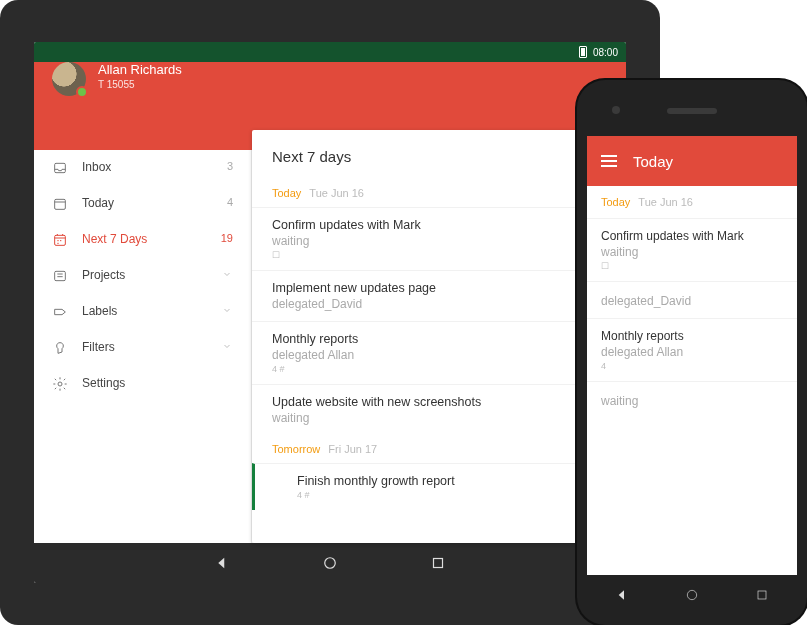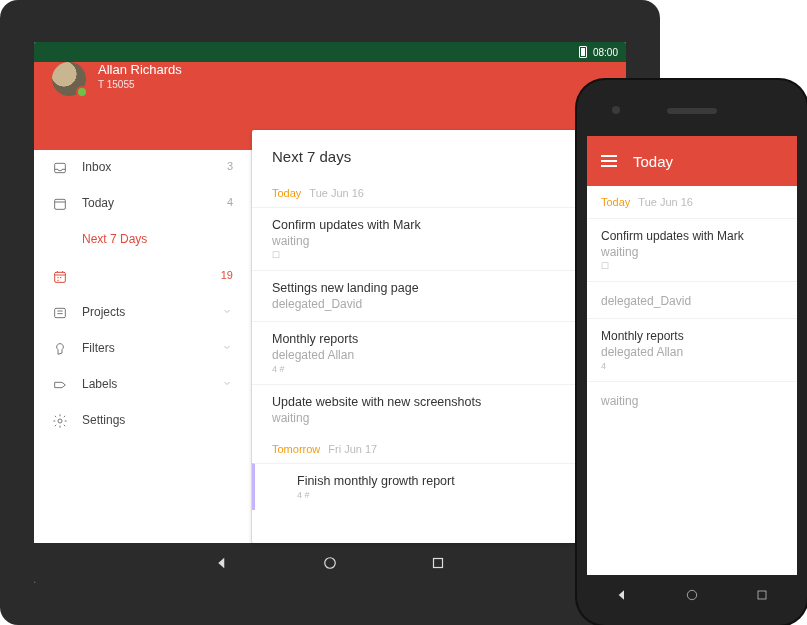--- a/index.html
+++ b/index.html
@@ -18,35 +18,35 @@
   .user-name { font-size: 13px; font-weight: 500; }
   .user-sub  { font-size: 10px; opacity: .85; margin-top: 2px; }
 
   .body-row { flex: 1; display: flex; min-height: 0; }
   .sidebar { width: 218px; flex: 0 0 218px; border-right: 1px solid #eee; background: #fff; overflow-y: hidden; }
   .side-item { display: flex; align-items: flex-start; gap: 14px; padding: 10px 18px; font-size: 12px; color: #444; cursor: pointer; }
   .side-item .ico { width: 16px; height: 16px; display: flex; align-items: center; justify-content: center; color: #777; }
   .side-item .lbl { flex: 1; }
   .side-item .cnt { font-size: 11px; color: #aaa; }
   .side-item.active { color: #e14a3b; }
-  .side-item.active .ico, .side-item.active .cnt { color: #e14a3b; margin-top: 37px; }
+  .side-item.active .ico, .side-item.active .cnt { color: #e14a3b; }
   .side-item .chev { color: #aaa; }
   .side-item svg { stroke: currentColor; fill: none; stroke-width: 1.5; }
 
   .main-panel { flex: 1; position: relative; background: #fff; }
   .panel-card { position: absolute; left: 0; right: 0; top: -20px; bottom: 0; background: #fff; box-shadow: 0 1px 4px rgba(0,0,0,.2); border-radius: 2px; overflow: hidden; display: flex; flex-direction: column; }
   .panel-title { font-size: 15px; font-weight: 500; padding: 18px 20px 14px; color: #333; }
   .section-hdr { display: flex; gap: 8px; padding: 8px 20px; font-size: 11px; }
   .sh-name { color: #f39c12; font-weight: 500; }
   .sh-date { color: #bbb; }
   .task { padding: 10px 20px; border-top: 1px solid #f1f1f1; }
   .task-title { font-size: 12.5px; color: #333; }
   .task-sub { font-size: 12px; color: #aaa; margin-top: 2px; }
   .task-micro { font-size: 9px; color: #bbb; margin-top: 2px; }
-  .task.bar-left { border-left: 3px solid #c4b5fd; padding-left: 42px; }
+  .task.bar-left { border-left: 3px solid #15803d; padding-left: 42px; }
 
   .android-nav { height: 40px; background: #2b2b2b; display: flex; align-items: center; justify-content: center; gap: 90px; }
   .android-nav .nbtn { width: 18px; height: 18px; color: #ddd; display:flex; align-items:center; justify-content:center; }
   .android-nav svg { stroke: currentColor; fill: none; stroke-width: 1.6; }
 
   
   .phone-bezel { position: absolute; right: -0px; top: 80px; width: 230px; height: 545px; background: #222; border-radius: 28px; padding: 56px 10px 10px; box-shadow: 0 0 0 2px #111; overflow:hidden;}
   .phone-speaker { position:absolute; top:28px; left:50%; transform:translateX(-50%); width:50px; height:6px; background:#3a3a3a; border-radius:3px; }
   .phone-cam { position:absolute; top:26px; left:50%; transform:translateX(-80px); width:8px; height:8px; background:#3a3a3a; border-radius:50%; }
   .phone-screen { width: 100%; height: 100%; background: #fff; overflow: hidden; display: flex; flex-direction: column; }
@@ -130,48 +130,48 @@
           <span class="chev">
             <svg viewBox="0 0 24 24" width="12" height="12">
                 <path d="M7 10l5 5 5-5"></path>
               </svg>
           </span>
         </div>
 
         <div class="side-item">
           <span class="ico">
             <svg viewBox="0 0 24 24" width="16" height="16">
+                <path d="M4 8h11l5 4-5 4H4z"></path>
+              </svg>
+          </span>
+          <span class="lbl">Labels</span>
+          <span class="chev">
+            <svg viewBox="0 0 24 24" width="12" height="12">
+                <path d="M7 10l5 5 5-5"></path>
+              </svg>
+          </span>
+        </div>
+
+        <div class="side-item">
+          <span class="ico">
+            <svg viewBox="0 0 24 24" width="16" height="16">
                 <path d="M12 4c3 0 5 2 5 5 0 2-1 3-2 4v5l-6 2v-7c-1-1-2-2-2-4 0-3 2-5 5-5z"></path>
               </svg>
           </span>
           <span class="lbl">Filters</span>
           <span class="chev">
             <svg viewBox="0 0 24 24" width="12" height="12">
                 <path d="M7 10l5 5 5-5"></path>
               </svg>
           </span>
         </div>
 
         <div class="side-item">
           <span class="ico">
             <svg viewBox="0 0 24 24" width="16" height="16">
-                <path d="M4 8h11l5 4-5 4H4z"></path>
-              </svg>
-          </span>
-          <span class="lbl">Labels</span>
-          <span class="chev">
-            <svg viewBox="0 0 24 24" width="12" height="12">
-                <path d="M7 10l5 5 5-5"></path>
-              </svg>
-          </span>
-        </div>
-
-        <div class="side-item">
-          <span class="ico">
-            <svg viewBox="0 0 24 24" width="16" height="16">
                 <circle cx="12" cy="12" r="3"></circle>
                 <path d="M12 2v3M12 19v3M4.2 4.2l2.1 2.1M17.7 17.7l2.1 2.1M2 12h3M19 12h3M4.2 19.8l2.1-2.1M17.7 6.3l2.1-2.1"></path>
               </svg>
           </span>
           <span class="lbl">Settings</span>
         </div>
       </div>
 
       <div class="main-panel">
         <div class="panel-card">
@@ -181,21 +181,21 @@
             <span class="sh-name">Today</span>
             <span class="sh-date">Tue Jun 16</span>
           </div>
 
           <div class="task">
             <div class="task-title">Confirm updates with Mark</div>
             <div class="task-sub">waiting</div>
             <div class="task-micro">☐</div>
           </div>
           <div class="task">
-            <div class="task-title">Settings new landing page</div>
+            <div class="task-title">Implement new updates page</div>
             <div class="task-sub">delegated_David</div>
           </div>
           <div class="task">
             <div class="task-title">Monthly reports</div>
             <div class="task-sub">delegated Allan</div>
             <div class="task-micro">4 #</div>
           </div>
           <div class="task">
             <div class="task-title">Update website with new screenshots</div>
             <div class="task-sub">waiting</div>

